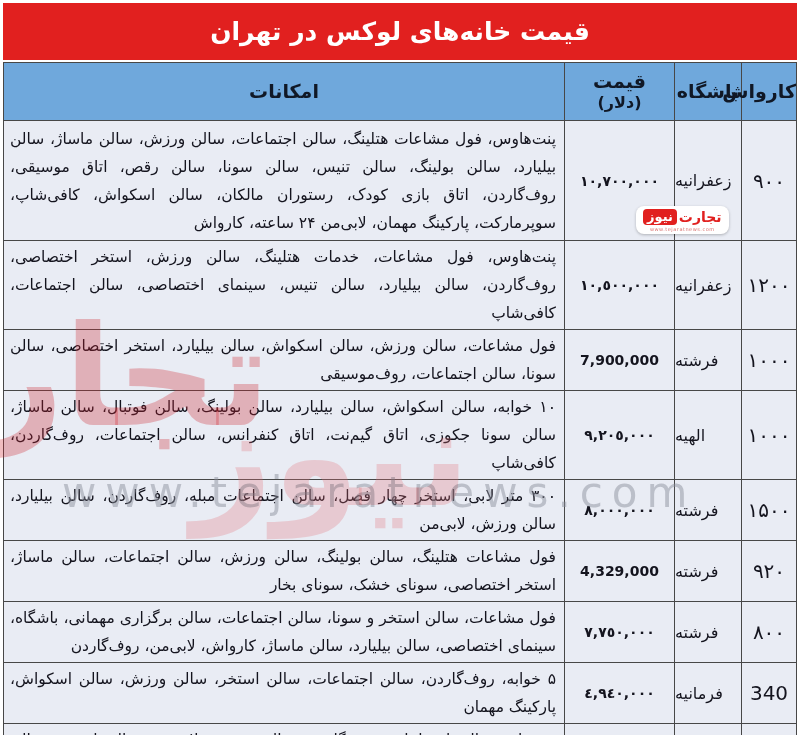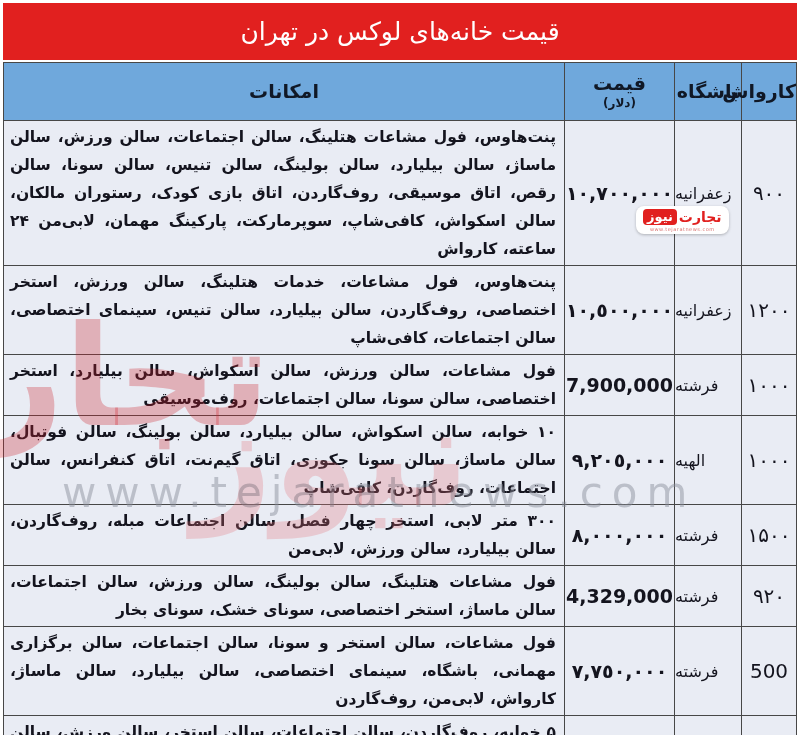--- a/index.html
+++ b/index.html
@@ -16,21 +16,21 @@
   .banner {
     background: #e1201f;
     height: 57px;
     display: flex;
     align-items: center;
     justify-content: center;
   }
   .banner .title {
     color: #ffffff;
     font-size: 25px;
-    font-weight: normal;
+    font-weight: bold;
     letter-spacing: 0;
   }
 
   
   table {
     width: 794px;
     border-collapse: collapse;
     table-layout: fixed;
     direction: rtl;
     margin-top: 2px;
@@ -48,32 +48,31 @@
   }
   thead th {
     background: #6fa8dc;
     color: #101826;
     font-size: 19px;
     font-weight: bold;
     height: 58px;
     text-align: center;
     line-height: 1.25;
   }
-  thead th .sub { font-size: 12px; display: block; }
+  thead th .sub { font-size: 16px; display: block; }
 
   td.cell-area   { text-align: center; font-size: 20px; }
   td.cell-region { text-align: left; font-size: 16px; }
-  td.cell-price  { text-align: center; font-size: 19px; font-weight: bold; }
+  td.cell-price  { text-align: center; font-size: 14px; font-weight: bold; }
   td.cell-price .price-text { direction: ltr; unicode-bidi: isolate; }
   td.cell-amen {
     font-size: 15.5px;
     line-height: 28px;
     padding: 2px 8px 2px 6px;
     text-align: justify;
-    font-weight: bold;
   }
 
   tbody tr:nth-child(1)  td { height: 120px; }
   tbody tr:nth-child(2)  td { height: 60px; }
   tbody tr:nth-child(3)  td { height: 57px; }
   tbody tr:nth-child(4)  td { height: 58px; }
   tbody tr:nth-child(5)  td { height: 56px; }
   tbody tr:nth-child(6)  td { height: 58px; }
   tbody tr:nth-child(7)  td { height: 60px; }
   tbody tr:nth-child(8)  td { height: 46px; }
@@ -212,21 +211,21 @@
       <td class="cell-price"><span class="price-text">٨,٠٠٠,٠٠٠</span></td>
       <td class="cell-amen">۳۰۰ متر لابی، استخر چهار فصل، سالن اجتماعات مبله، روف‌گاردن، سالن بیلیارد، سالن ورزش، لابی‌من</td>
     </tr>
     <tr>
       <td class="cell-area">۹۲۰</td>
       <td class="cell-region">فرشته</td>
       <td class="cell-price"><span class="price-text">4,329,000</span></td>
       <td class="cell-amen">فول مشاعات هتلینگ، سالن بولینگ، سالن ورزش، سالن اجتماعات، سالن ماساژ، استخر اختصاصی، سونای خشک، سونای بخار</td>
     </tr>
     <tr>
-      <td class="cell-area">500</td>
+      <td class="cell-area">۸۰۰</td>
       <td class="cell-region">فرشته</td>
       <td class="cell-price"><span class="price-text">٧,٧٥٠,٠٠٠</span></td>
       <td class="cell-amen">فول مشاعات، سالن استخر و سونا، سالن اجتماعات، سالن برگزاری مهمانی، باشگاه، سینمای اختصاصی، سالن بیلیارد، سالن ماساژ، کارواش، لابی‌من، روف‌گاردن</td>
     </tr>
     <tr>
       <td class="cell-area">340</td>
       <td class="cell-region">فرمانیه</td>
       <td class="cell-price"><span class="price-text">٤,٩٤٠,٠٠٠</span></td>
       <td class="cell-amen">۵ خوابه، روف‌گاردن، سالن اجتماعات، سالن استخر، سالن ورزش، سالن اسکواش، پارکینگ مهمان</td>
     </tr>

